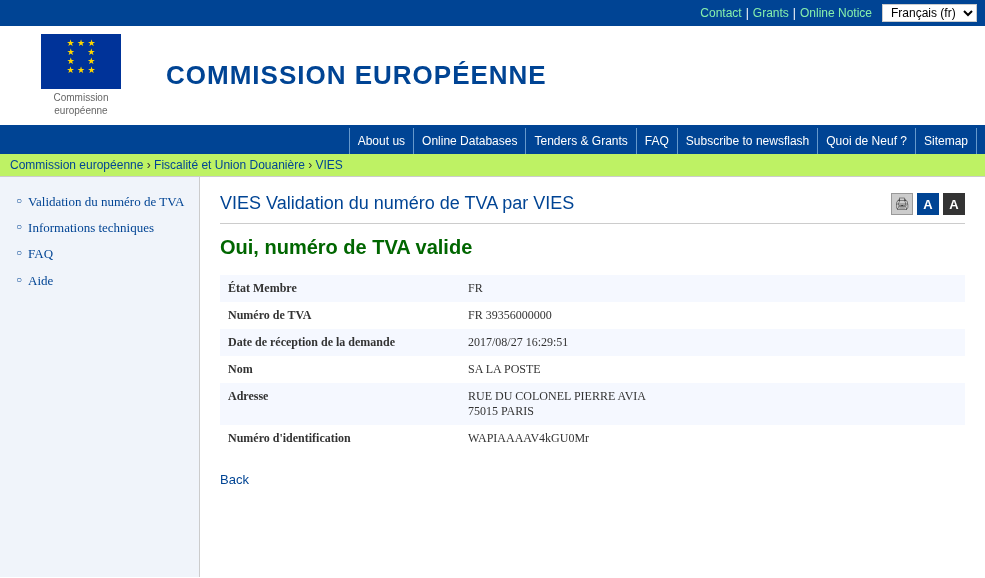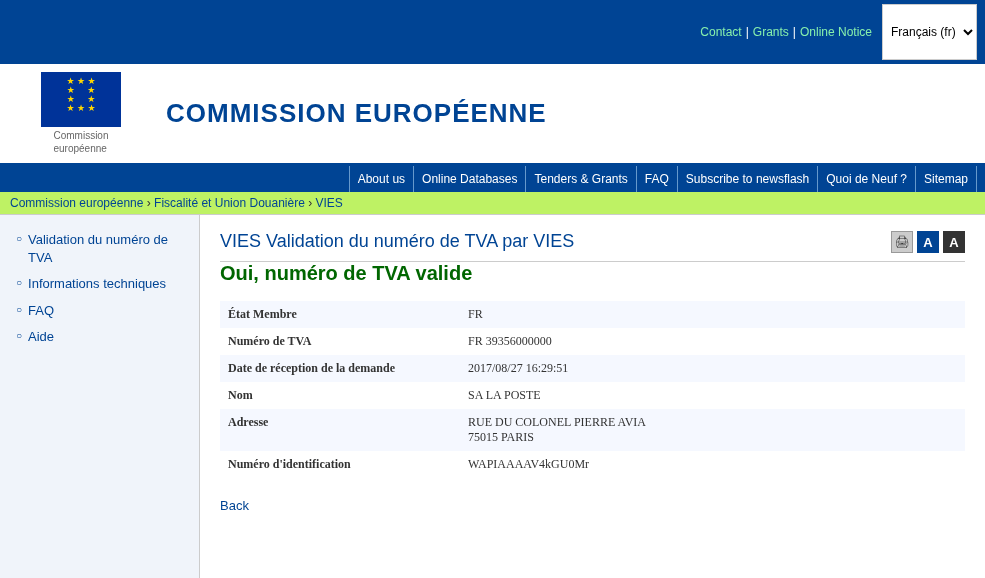--- a/index.html
+++ b/index.html
@@ -12,21 +12,21 @@
       display: flex;
       justify-content: flex-end;
       align-items: center;
       padding: 4px 8px;
       font-size: 12px;
     }
     .top-bar a { color: #86efac; text-decoration: none; }
     .top-bar .sep { margin: 0 4px; }
     .lang-select {
       margin-left: 10px;
-      padding: 19px 4px;
+      padding: 0 4px;
       font-size: 12px;
       background: #fff;
       border: 1px solid #ccc;
       cursor: pointer;
     }
 
     
     .header {
       background: #fff;
       border-bottom: 3px solid #004494;
@@ -37,20 +37,21 @@
     }
     .logo-area {
       display: flex;
       flex-direction: column;
       align-items: center;
       min-width: 130px;
     }
     .logo-text {
       font-size: 10px;
       color: #666;
+      text-align: center;
       margin-top: 2px;
       line-height: 1.3;
     }
     .site-title {
       font-size: 26px;
       font-weight: bold;
       color: #004494;
       letter-spacing: 1px;
     }
 
@@ -98,20 +99,21 @@
     }
     .sidebar ul {
       list-style: none;
     }
     .sidebar ul li {
       padding: 4px 10px 4px 16px;
       font-size: 13px;
       display: flex;
       align-items: flex-start;
       gap: 6px;
+      font-family: Liberation Serif, serif;
     }
     .sidebar ul li::before {
       content: "○";
       color: #004494;
       font-size: 10px;
       margin-top: 2px;
       flex-shrink: 0;
     }
     .sidebar ul li a {
       color: #004494;
@@ -123,21 +125,21 @@
     .content {
       flex: 1;
       padding: 16px 20px;
     }
     .content-header {
       display: flex;
       justify-content: space-between;
       align-items: flex-start;
       border-bottom: 1px solid #ccc;
       padding-bottom: 8px;
-      margin-bottom: 0;
+      margin-bottom: 12px;
     }
     .content-title {
       font-size: 18px;
       color: #004494;
       font-weight: normal;
     }
     .print-icons {
       display: flex;
       gap: 4px;
       align-items: center;

